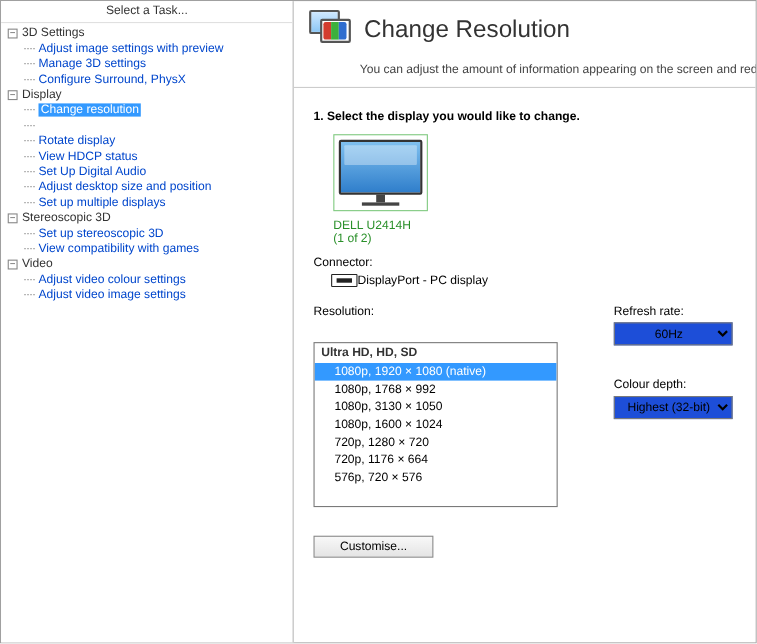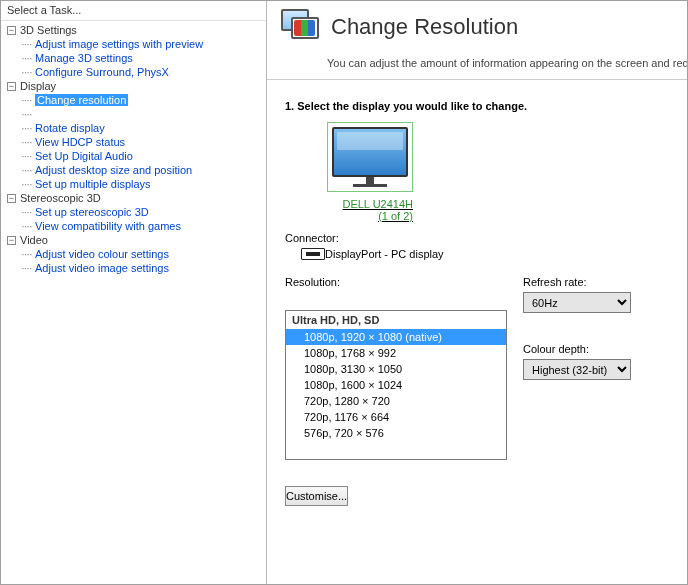--- a/index.html
+++ b/index.html
@@ -25,20 +25,21 @@
     border-right: 1px solid #b8b8b8;
     background: #fff;
     display: flex;
     flex-direction: column;
   }
   .sidebar-header {
     padding: 3px 6px 4px 6px;
     border-bottom: 1px solid #e0e0e0;
     font-size: 11px;
     color: #333;
+    text-align: center;
   }
   .tree {
     flex: 1;
     padding: 2px 0 0 2px;
     overflow: auto;
   }
   .tree-group { }
   .tree-group-header {
     display: flex;
     align-items: center;
@@ -146,22 +147,21 @@
   .content {
     padding: 0 0 0 18px;
   }
   .section-title {
     font-weight: bold;
     margin: 6px 0 10px 0;
   }
   .display-thumb-wrap {
     margin: 6px 0 6px 18px;
     width: 110px;
-    text-align: right;
-    text-decoration: underline;
+    text-align: left;
   }
   .display-thumb {
     border: 1px solid #7fc97f;
     padding: 4px;
     display: inline-block;
     background: #fff;
   }
   .monitor {
     width: 76px;
   }
@@ -197,21 +197,21 @@
     text-align: center;
   }
   .connector-icon {
     width: 24px; height: 12px; border: 1px solid #222; position:relative; border-radius:1px;
   }
   .connector-icon::before{
     content:""; position:absolute; left:4px; top:3px; right:4px; bottom:3px; background:#222;
   }
   .settings-row {
     display: flex;
-    gap: 16px;
+    gap: 51px;
     margin-top: 6px;
   }
   .res-col { width: 222px; }
   .rate-col { width: 120px; }
   .res-listbox {
     width: 222px;
     height: 150px;
     border: 1px solid #7a7a7a;
     overflow-y: scroll;
     background: #fff;
@@ -229,31 +229,32 @@
   }
   .res-item.selected {
     background: #3399ff;
     color: #fff;
   }
   select.win {
     width: 108px;
     height: 21px;
     font-size: 11px;
     border: 1px solid #7a7a7a;
-    background: #e5e5e5;
+    background: #1d4ed8;
     padding-left: 4px;
+    text-align: center;
   }
   .spacer { height: 20px; }
   .btn-row {
     margin-top: 26px;
   }
   .btn {
     border: 1px solid #888;
     background: linear-gradient(#f8f8f8,#e4e4e4);
-    padding: 3px 0;
+    padding: 3px 23px;
     font-size: 11px;
     cursor: pointer;
   }
 </style>
 </head>
 <body>
 
 <div class="container">
 
   <div class="sidebar">

